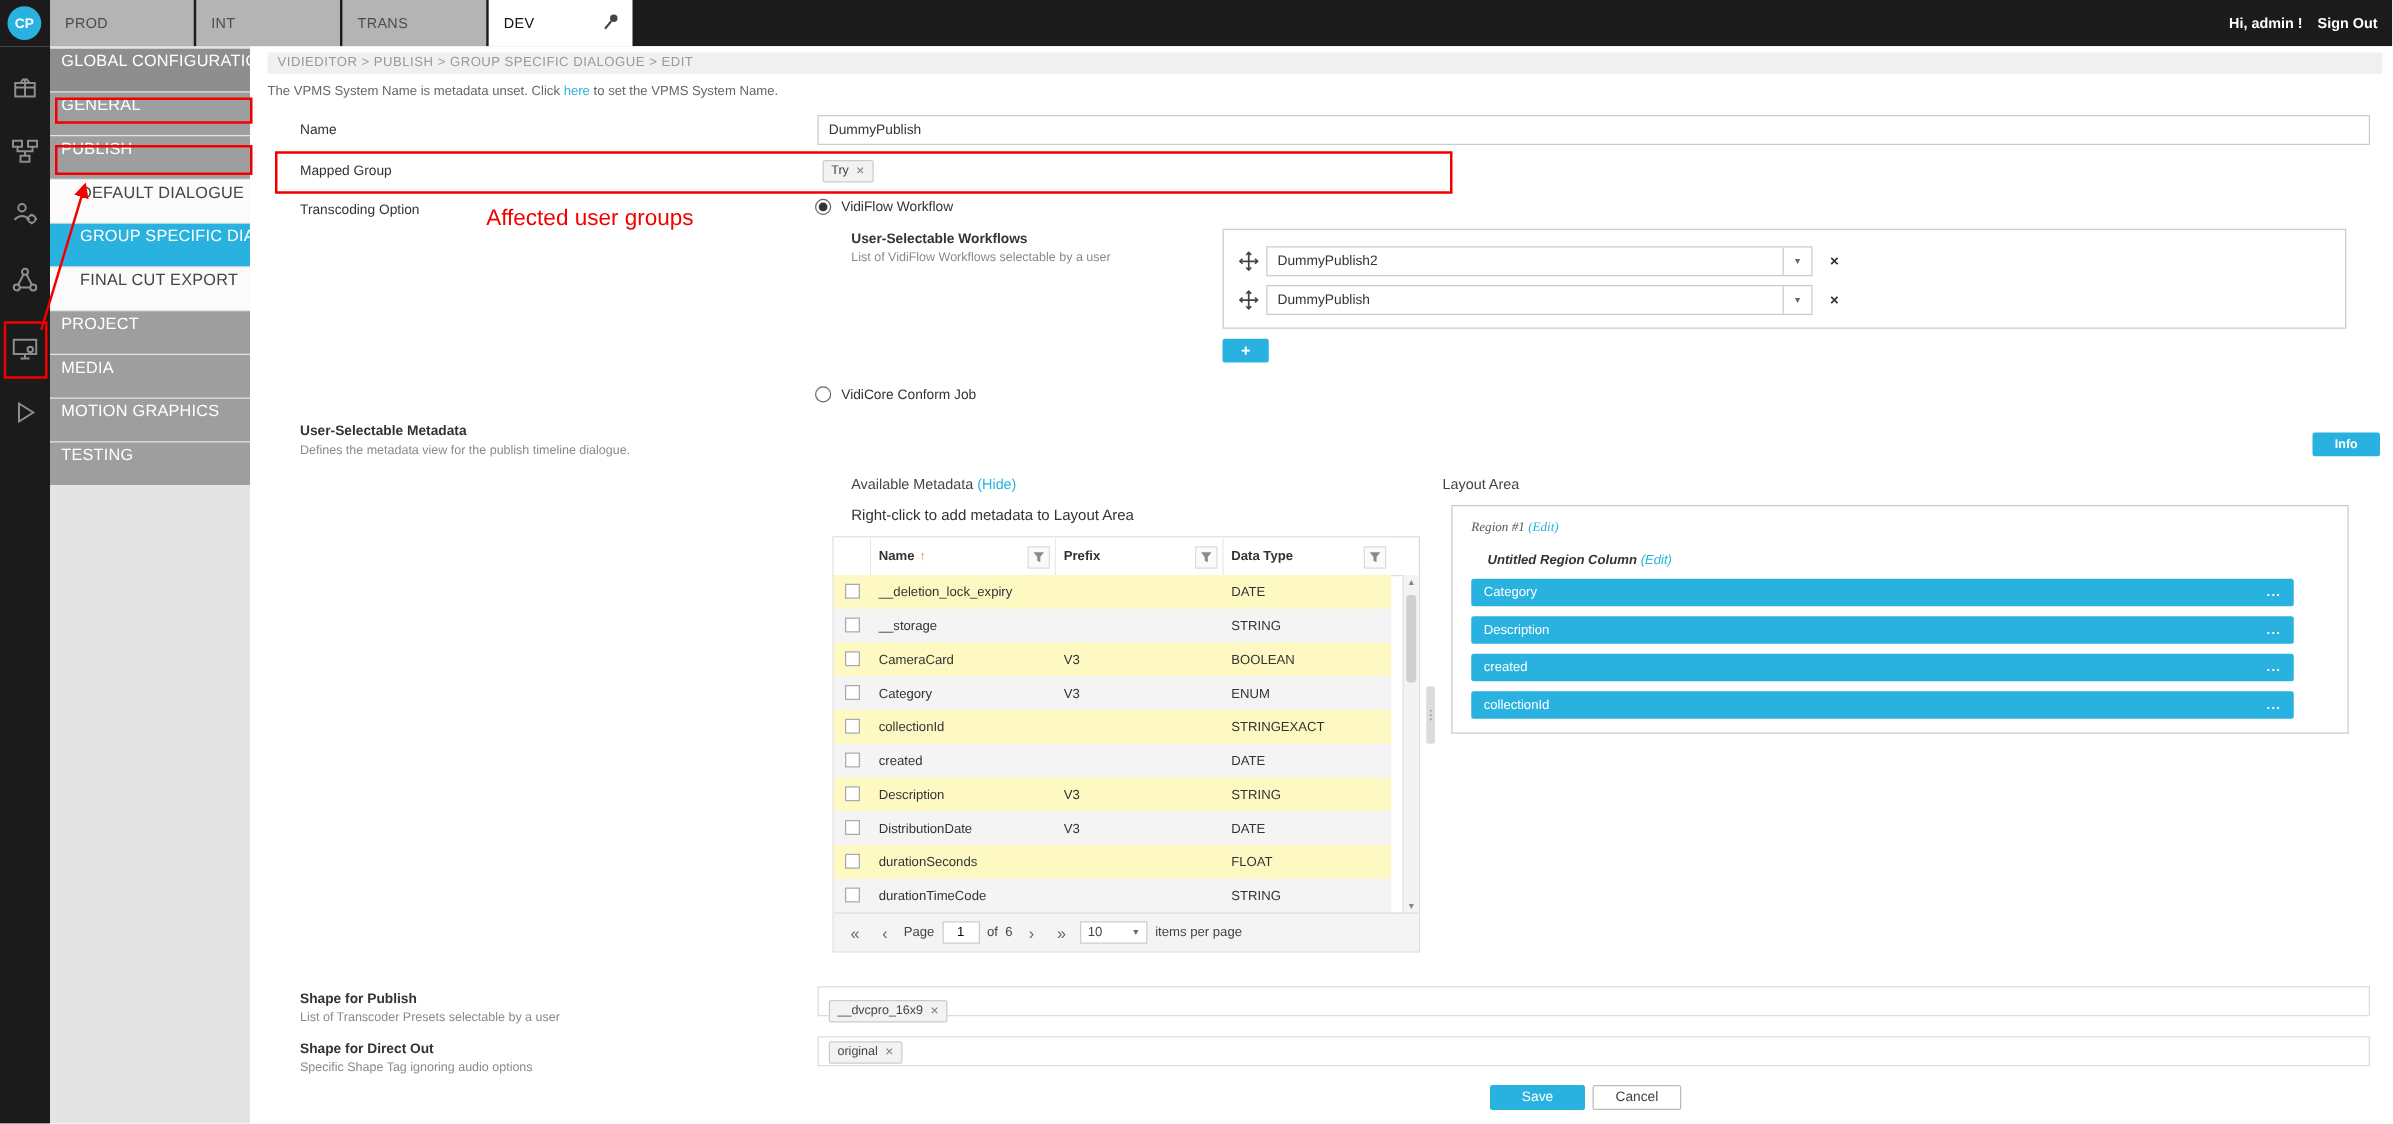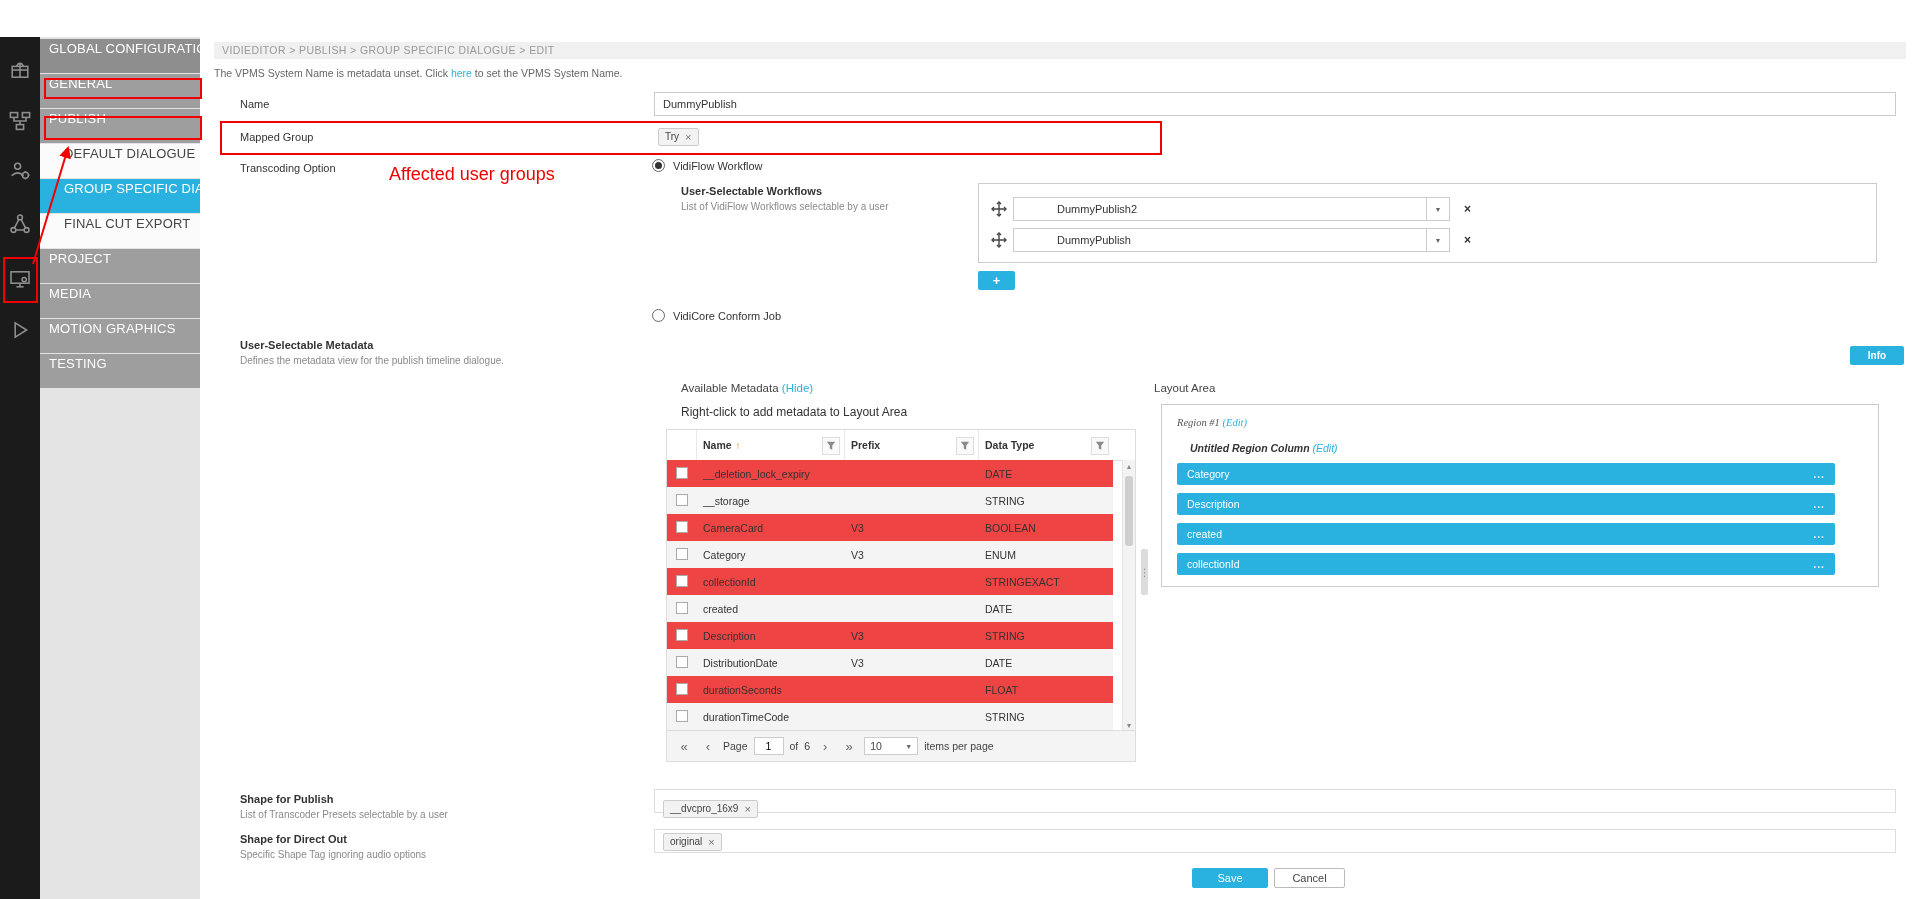--- a/index.html
+++ b/index.html
@@ -53,41 +53,41 @@
   .tag-x{color:#777;font-size:11px;cursor:pointer;line-height:1;}
   .radio{width:13px;height:13px;border:1px solid #666;border-radius:50%;box-sizing:border-box;
          background:#fff;cursor:pointer;}
   .radio.checked::after{content:"";display:block;width:7px;height:7px;border-radius:50%;
          background:#333;margin:2px;}
   .panel{border:1px solid #ccc;background:#fff;box-sizing:border-box;}
   .wf-row{position:absolute;left:10px;height:24px;display:flex;align-items:center;}
   .move{width:20px;height:20px;margin-right:4px;cursor:grab;}
   .dropdown{width:437px;height:24px;border:1px solid #ccc;display:flex;align-items:center;
             box-sizing:border-box;background:#fff;cursor:pointer;}
-  .dtext{flex:1;padding-left:8px;font-size:11px;color:#333;margin-left:35px;}
+  .dtext{flex:1;padding-left:8px;font-size:11px;color:#333;}
   .dcaret{width:22px;height:100%;border-left:1px solid #ccc;display:flex;align-items:center;
           justify-content:center;font-size:7px;color:#666;}
   .xbtn{font-weight:bold;color:#333;font-size:12px;margin-left:14px;cursor:pointer;}
   .plusbtn{background:#29b2e0;color:#fff;font-weight:bold;font-size:13px;display:flex;
            align-items:center;justify-content:center;border-radius:2px;cursor:pointer;}
   .tbtn{height:19px;background:#29b2e0;color:#fff;font-size:10px;font-weight:bold;
         display:inline-flex;align-items:center;padding:0 7px;margin-right:3px;border-radius:2px;cursor:pointer;}
   .toolbar{left:460px;top:309px;display:flex;}
 
   
   .grid{left:466px;top:392px;width:470px;height:333px;border:1px solid #ddd;box-sizing:border-box;background:#fff;}
   .gh-cell{position:absolute;top:0;height:30px;display:flex;align-items:center;font-size:10.5px;
            font-weight:bold;color:#333;box-sizing:border-box;border-right:1px solid #e8e8e8;
            padding-left:6px;cursor:pointer;background:#fff;}
   .ghead-line{position:absolute;left:0;top:30px;width:458px;height:0;border-top:1px solid #ddd;}
   .sort{color:#e87c1e;font-size:10px;margin-left:4px;}
   .funnel{position:absolute;right:4px;top:7px;width:16px;height:16px;border:1px solid #ddd;
           background:#fafafa;display:flex;align-items:center;justify-content:center;cursor:pointer;}
   .grow{position:absolute;left:0;width:446px;height:27px;border-bottom:1px solid #efefef;
-        background:#ef4444;cursor:context-menu;}
+        background:#fef9c3;cursor:context-menu;}
   .grow.alt{background:#f4f4f4;}
   .gc{position:absolute;top:0;height:27px;display:flex;align-items:center;font-size:10.5px;color:#333;}
   .cb{position:absolute;left:9px;top:7px;width:12px;height:12px;border:1px solid #aaa;background:#fff;
       box-sizing:border-box;cursor:pointer;}
   .scrollbar{position:absolute;right:0;top:30px;width:12px;height:271px;background:#f3f3f3;
              border-left:1px solid #e5e5e5;}
   .sb-arrow{position:absolute;left:0;width:12px;height:12px;font-size:7px;color:#888;display:flex;
             align-items:center;justify-content:center;cursor:pointer;}
   .sb-thumb{position:absolute;left:2px;top:16px;width:8px;height:70px;background:#cfcfcf;border-radius:3px;cursor:grab;}
   .pager{position:absolute;left:0;bottom:0;width:468px;height:31px;background:#f4f4f4;border-top:1px solid #ddd;
@@ -120,20 +120,41 @@
   
   .ann{position:absolute;border:2px solid #f20000;box-sizing:border-box;pointer-events:none;}
   .ann-text{position:absolute;left:389px;top:164px;color:#f20000;font-size:18px;pointer-events:none;}
   .annsvg{position:absolute;left:0;top:0;pointer-events:none;}
 </style>
 </head>
 <body>
 
 <div class="screen">
 
+  <div class="topbar">
+    <div class="cp-logo">CP</div>
+    <div class="tabs">
+      <div class="tab">PROD</div>
+      <div class="tab">INT</div>
+      <div class="tab">TRANS</div>
+      <div class="tab active">
+        <span>DEV</span>
+        <span class="pin-ic">
+          <svg width="16" height="16" viewBox="0 0 16 16">
+            <circle cx="10" cy="5.5" r="3" fill="#444"></circle>
+            <line x1="8" y1="8" x2="3" y2="14" stroke="#444" stroke-width="1.6"></line>
+          </svg>
+        </span>
+      </div>
+    </div>
+    <div class="userarea">
+      <span>Hi, admin !</span>
+      <span class="signout">Sign Out</span>
+    </div>
+  </div>
 
   <div class="sidebar">
     <span class="side-icon" style="top:21px">
       <svg width="24" height="24" viewBox="0 0 20 20">
         <rect x="3.5" y="7" width="13" height="9"></rect>
         <line x1="3.5" y1="10" x2="16.5" y2="10"></line>
         <line x1="10" y1="7" x2="10" y2="16"></line>
         <path d="M7 7 q3 -5 3 0 q0 -5 3 0"></path>
       </svg>
     </span>

